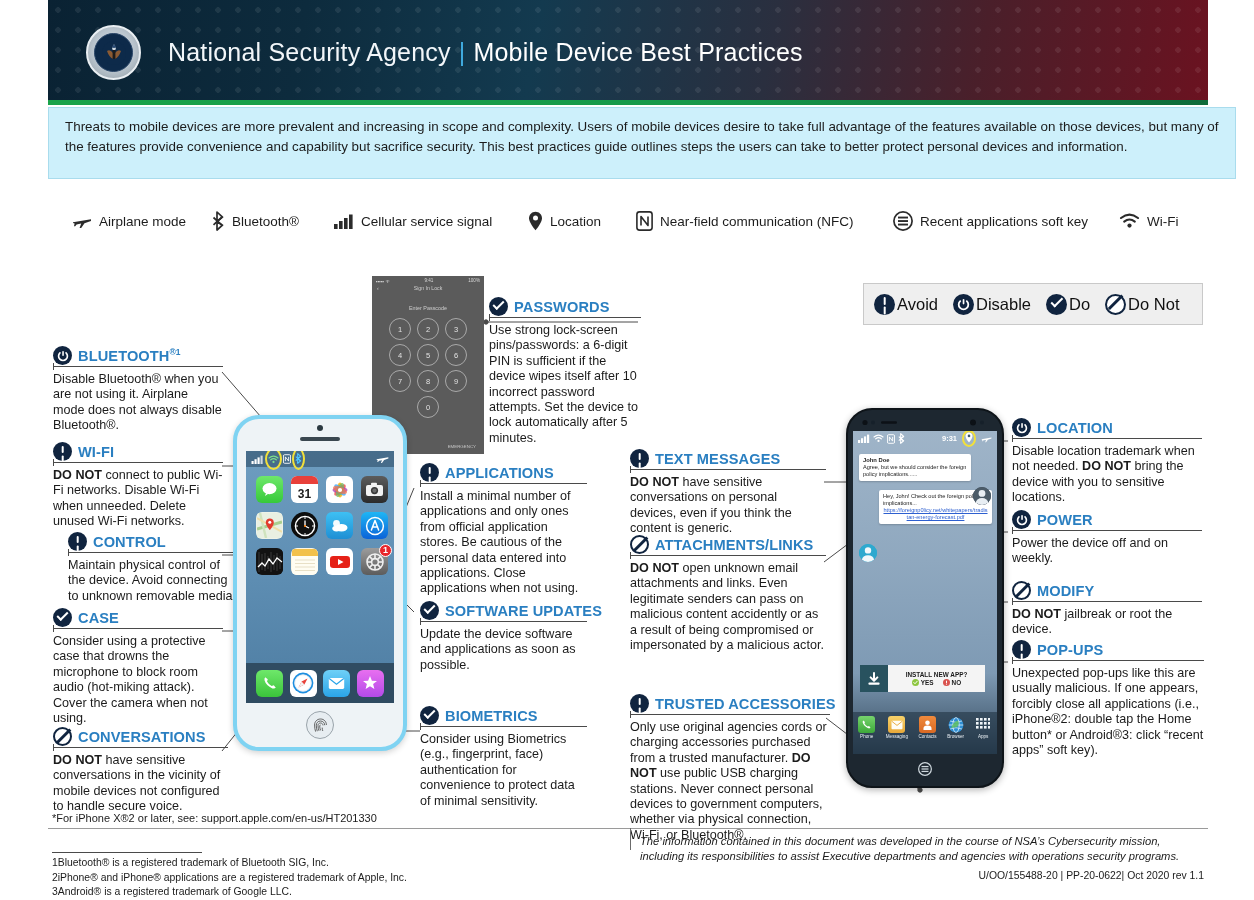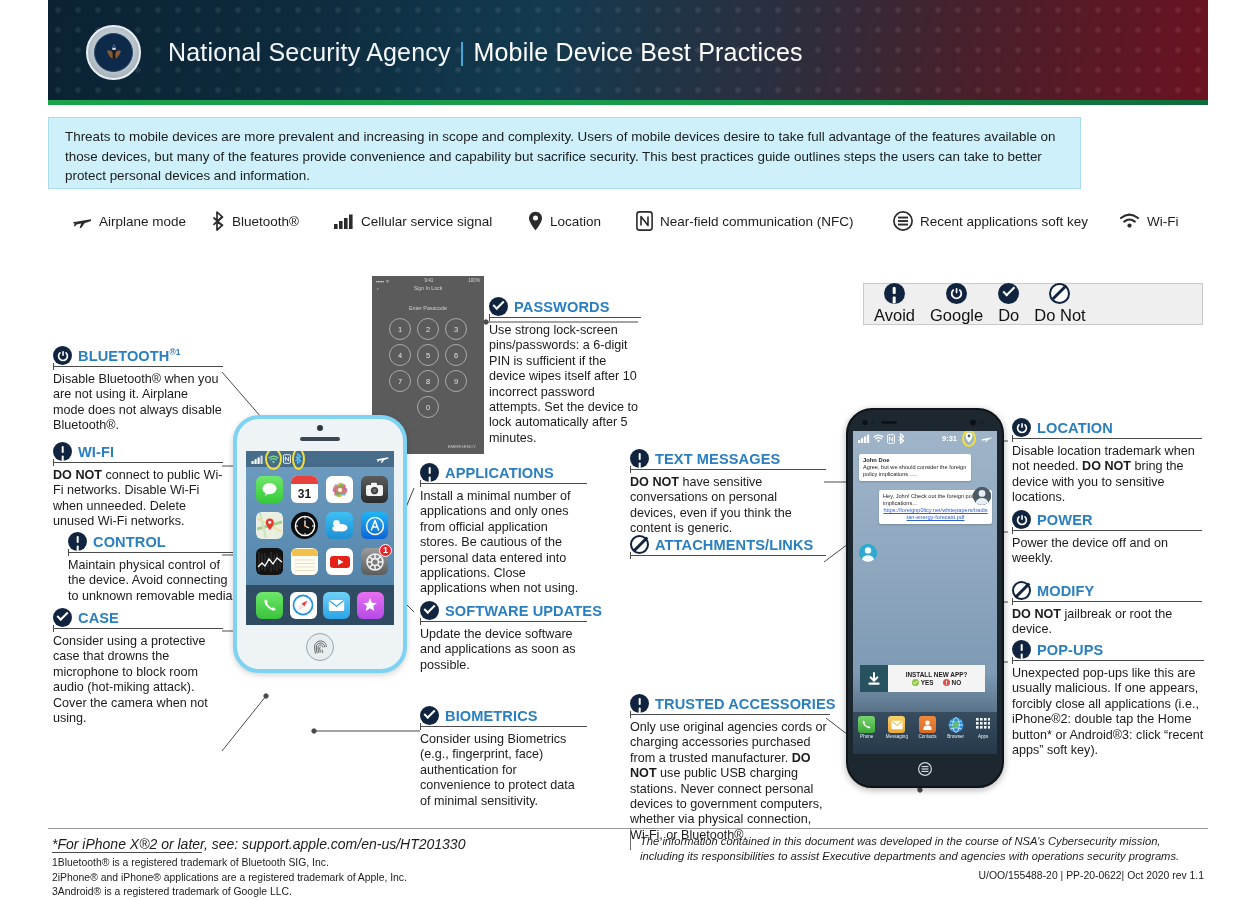--- a/index.html
+++ b/index.html
@@ -40,37 +40,37 @@
   }
   .header h1 {
     position:absolute; left:120px; top:0; height:105px; display:flex; align-items:center;
     margin:0; font-size:25px; font-weight:400; color:#f2f6f9; letter-spacing:.2px;
   }
   .header h1 .sep { color:#3fa9dd; margin:0 8px; }
   .header h1 .sub { color:#ffffff; }
 
   
   .intro {
-    position:absolute; left:48px; top:117px; width:1033px; height:72px;
+    position:absolute; left:48px; top:107px; width:1188px; height:72px;
     background:#cdf0fb; border:1px solid #a9dced;
     padding:9px 16px; font-size:13.4px; line-height:19.5px; color:#1c1c1c;
   }
 
   
   .legendrow { position:absolute; left:62px; top:203px; width:1150px; height:36px; }
   .lg { position:absolute; display:flex; align-items:center; gap:7px; font-size:13.5px; color:#1c1c1c; top:0; height:36px;}
   .lg .glyph { display:flex; align-items:center; justify-content:center; color:#2b2b2b; }
 
   
   .keybox {
     position:absolute; left:863px; top:283px; width:340px; height:42px;
     background:#efefef; border:1px solid #c9c9c9;
     display:flex; align-items:center; gap:4px; padding:0 10px;
   }
-  .keyitem { display:flex; align-items:center; gap:2px; font-size:16.5px; color:#111;flex-direction:column; }
+  .keyitem { display:flex; align-items:center; gap:2px; font-size:16.5px; color:#111; }
   .keyitem + .keyitem { margin-left:11px; }
 
   
   .callout { position:absolute; }
   .callout .chead { display:flex; align-items:center; gap:6px; margin-bottom:1px; }
   .callout .ctitle {
     font-size:14.6px; font-weight:bold; color:#2a7fc1; letter-spacing:.1px;
     text-transform:uppercase; white-space:nowrap;
   }
   .callout .ctitle sup { font-size:8.5px; font-weight:bold; }
@@ -103,21 +103,21 @@
   .badge.donot::after {
     content:""; position:absolute; left:-1.5px; top:5.6px; width:18.5px; height:2.6px;
     background:#10243f; transform:rotate(-45deg);
   }
 
   
   svg.lines { position:absolute; inset:0; width:1254px; height:900px; pointer-events:none; }
 
   
   .iphone {
-    position:absolute; left:233px; top:415px; width:174px; height:258px;
+    position:absolute; left:233px; top:415px; width:174px; height:336px;
     background:#eef3f6; border:4px solid #7fd3f2; border-radius:26px;
     box-shadow:0 2px 6px rgba(0,0,0,.18);
   }
   .iphone .speaker { position:absolute; left:50%; top:18px; transform:translateX(-50%); width:40px; height:4px; border-radius:2px; background:#3a4750; }
   .iphone .cam { position:absolute; left:50%; top:6px; transform:translateX(-50%); width:6px; height:6px; border-radius:50%; background:#2c3941; }
   .iphone .screen {
     position:absolute; left:9px; top:32px; right:9px; bottom:44px;
     background:linear-gradient(180deg,#6e9dc0 0%,#5f8fb4 45%,#4e7da2 100%);
     overflow:hidden;
   }
@@ -217,21 +217,21 @@
   .android .dk .ic { width:17px; height:17px; border-radius:3px; display:flex; align-items:center; justify-content:center; }
   .android .dk .lb { font-size:4.6px; color:#e8eef3; }
   .android .softkeys {
     position:absolute; left:0; right:0; bottom:4px; height:26px;
     display:flex; align-items:center; justify-content:center;
   }
 
   
   .footdiv { position:absolute; left:48px; top:828px; width:1160px; height:1px; background:#9a9a9a; }
   .footdiv2 { position:absolute; left:630px; top:828px; width:1px; height:22px; background:#6b6b6b; }
-  .foot-left { position:absolute; left:52px; top:836px; width:570px; font-style:italic; font-size:14px; color:#1b1b1b; }
+  .foot-left { position:absolute; left:52px; top:812px; width:570px; font-size:11px; color:#1b1b1b; }
   .tm { position:absolute; left:52px; top:852px; width:570px; font-size:10.4px; color:#1b1b1b; line-height:14.5px; }
   .tm .bar { width:150px; height:1px; background:#4a4a4a; margin-bottom:3px; }
   .foot-right { position:absolute; left:640px; top:834px; width:560px; font-style:italic; font-size:11.2px; line-height:15px; color:#1b1b1b; }
   .docid { position:absolute; right:50px; top:870px; font-size:10.4px; color:#1b1b1b; }
 </style>
 </head>
 <body>
 
 <div class="page">
 
@@ -336,21 +336,21 @@
     </div>
     <div class="keyitem">
       <span class="badge disable" style="width:21px;height:21px;">
         <span class="pw">
             <svg width="13" height="13" viewBox="0 0 13 13">
               <path d="M3.2 3.1 A4.8 4.8 0 1 0 9.8 3.1" fill="none" stroke="#fff" stroke-width="1.8" stroke-linecap="round"></path>
               <rect x="5.7" y="1" width="1.7" height="5.4" rx=".8" fill="#fff"></rect>
             </svg>
           </span>
       </span>
-      <span>Google</span>
+      <span>Disable</span>
     </div>
     <div class="keyitem">
       <span class="badge do" style="width:21px;height:21px;">
           <span class="ck" style="left:4.6px;top:4.4px;width:12px;height:6.4px;"></span>
         </span>
       <span>Do</span>
     </div>
     <div class="keyitem">
       <span class="badge donot" style="width:21px;height:21px;"></span>
       <span>Do Not</span>
@@ -429,20 +429,28 @@
     <div class="chead">
       <span class="badge do">
           <span class="ck"></span>
         </span>
       <span class="ctitle">CASE</span>
     </div>
     <div class="rule"></div>
     <div class="cbody">Consider using a protective case that drowns the microphone to block room audio (hot-miking attack). Cover the camera when not using.</div>
   </div>
 
+  <div class="callout" style="left:53px; top:727px; width:175px;">
+    <div class="chead">
+      <span class="badge donot"></span>
+      <span class="ctitle">CONVERSATIONS</span>
+    </div>
+    <div class="rule"></div>
+    <div class="cbody"><b>DO NOT</b><span> have sensitive conversations in the vicinity of mobile devices not configured to handle secure voice.</span></div>
+  </div>
 
   <div class="lockphone">
     <div class="lsb">
       <span>▪▪▪▪▪ ᯤ</span>
       <span>9:41</span>
       <span>100%</span>
     </div>
     <div class="lnav">
       <span class="bk">‹</span>
       <span>Sign In Lock</span>
@@ -720,20 +728,21 @@
     <div class="rule"></div>
     <div class="cbody"><b>DO NOT</b><span> have sensitive conversations on personal devices, even if you think the content is generic.</span></div>
   </div>
 
   <div class="callout" style="left:630px; top:535px; width:196px;">
     <div class="chead">
       <span class="badge donot"></span>
       <span class="ctitle">ATTACHMENTS/LINKS</span>
     </div>
     <div class="rule"></div>
+    <div class="cbody"><b>DO NOT</b><span> open unknown email attachments and links. Even legitimate senders can pass on malicious content accidently or as a result of being compromised or impersonated by a malicious actor.</span></div>
   </div>
 
   <div class="callout" style="left:630px; top:694px; width:200px;">
     <div class="chead">
       <span class="badge avoid"></span>
       <span class="ctitle">TRUSTED ACCESSORIES</span>
     </div>
     <div class="rule"></div>
     <div class="cbody"><span>Only use original agencies cords or charging accessories purchased from a trusted manufacturer. </span><b>DO NOT</b><span> use public USB charging stations. Never connect personal devices to government computers, whether via physical connection, Wi-Fi, or Bluetooth®.</span></div>
   </div>

